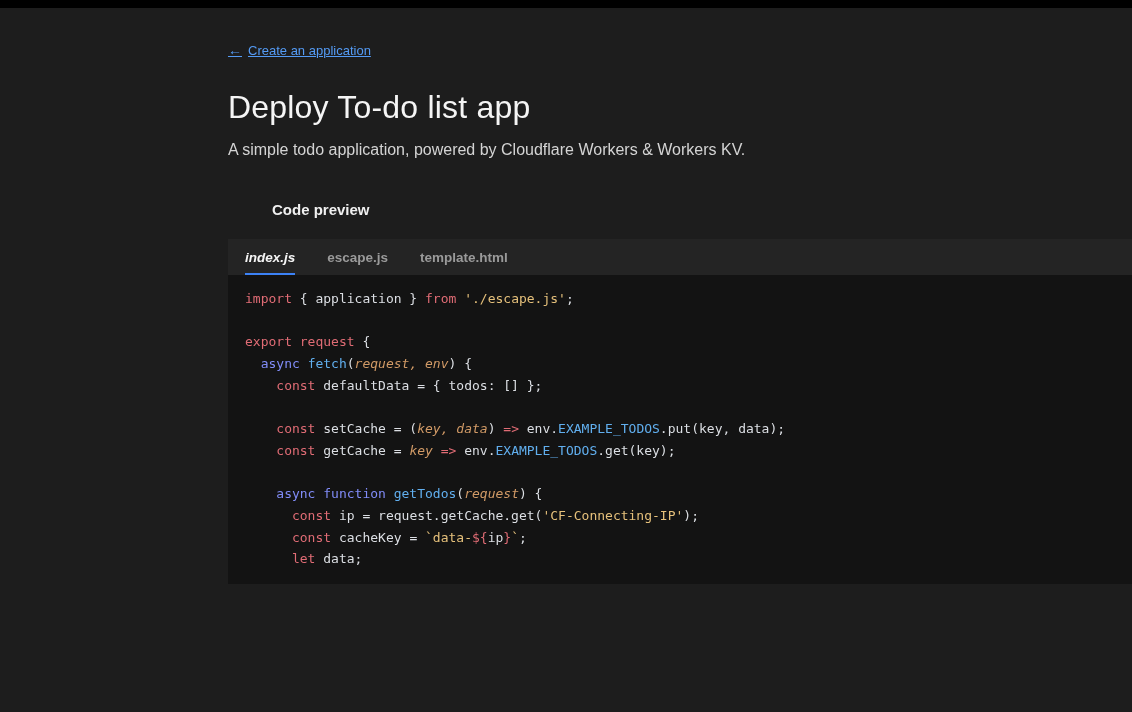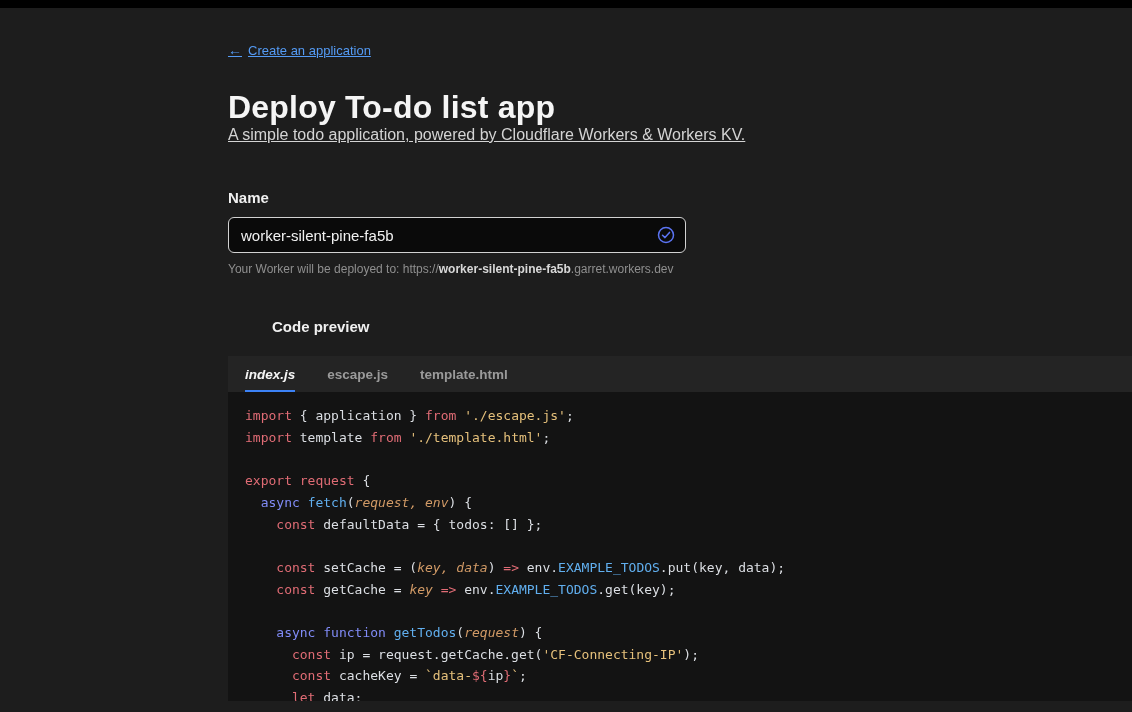--- a/index.html
+++ b/index.html
@@ -24,28 +24,28 @@
     gap: 6px;
     color: #549bf5;
     font-size: 13px;
     text-decoration: underline;
     cursor: pointer;
   }
   .back-arrow { text-decoration: none; font-size: 14px; }
   .page-title {
     margin-top: 30px;
     font-size: 32px;
-    font-weight: 700;
+    font-weight: 400;
     color: #f5f5f5;
     letter-spacing: 0.2px;
   }
   .page-subtitle {
+    margin-top: 15px;
     font-size: 16px;
     color: #d4d4d4;
-    text-decoration: underline;
   }
   .form-section { margin-top: 45px; }
   .field-label {
     display: block;
     font-size: 15px;
     font-weight: 700;
     color: #f0f0f0;
   }
   .input-wrap {
     position: relative;
@@ -134,46 +134,32 @@
 <div class="content">
 
   <a class="back-link" href="#">
     <span class="back-arrow">←</span>
     <span>Create an application</span>
   </a>
 
   <h1 class="page-title">Deploy To-do list app</h1>
   <p class="page-subtitle">A simple todo application, powered by Cloudflare Workers &amp; Workers KV.</p>
 
-  <div class="form-section">
-    <label class="field-label">Name</label>
-    <div class="input-wrap">
-      <input type="text" class="text-input" value="worker-silent-pine-fa5b" style="">
-      <span class="check-icon">
-        <svg viewBox="0 0 18 18" fill="none" stroke="currentColor" stroke-width="1.5">
-          <circle cx="9" cy="9" r="7.5"></circle>
-          <path d="M5.5 9.2 L8 11.6 L12.5 6.4" stroke-linecap="round" stroke-linejoin="round"></path>
-        </svg>
-      </span>
-    </div>
-    <p class="helper"><span>Your Worker will be deployed to: https://</span><span class="bold">worker-silent-pine-fa5b</span><span>.garret.workers.dev</span></p>
-  </div>
 
   <h2 class="section-heading">Code preview</h2>
 </div>
 
 <div class="code-panel">
   <div class="tab-bar">
     <div class="tab active">index.js</div>
     <div class="tab">escape.js</div>
     <div class="tab">template.html</div>
   </div>
   <div class="code-block">
       <div class="code-line"><span style="color: rgb(224, 108, 117);">import</span><span style="color: rgb(220, 223, 228);"> { application } </span><span style="color: rgb(224, 108, 117);">from</span><span style="color: rgb(220, 223, 228);"> </span><span style="color: rgb(229, 192, 123);">'./escape.js'</span><span style="color: rgb(220, 223, 228);">;</span></div>
-      <div class="code-line"><span style="color: rgb(224, 108, 117);">import</span><span style="color: rgb(220, 223, 228);"> template </span><span style="color: rgb(224, 108, 117);">from</span><span style="color: rgb(220, 223, 228);"> </span><span style="color: rgb(229, 192, 123);">'./template.html'</span><span style="color: rgb(220, 223, 228);">;</span></div>
       <div class="code-line">&nbsp;</div>
       <div class="code-line"><span style="color: rgb(224, 108, 117);">export request</span><span style="color: rgb(220, 223, 228);"> {</span></div>
       <div class="code-line"><span style="color: rgb(220, 223, 228);">  </span><span style="color: rgb(129, 140, 248);">async</span><span style="color: rgb(220, 223, 228);"> </span><span style="color: rgb(97, 175, 239);">fetch</span><span style="color: rgb(220, 223, 228);">(</span><span style="color: rgb(209, 154, 102); font-style: italic;">request, env</span><span style="color: rgb(220, 223, 228);">) {</span></div>
       <div class="code-line"><span style="color: rgb(220, 223, 228);">    </span><span style="color: rgb(224, 108, 117);">const</span><span style="color: rgb(220, 223, 228);"> defaultData = { todos: [] };</span></div>
       <div class="code-line">&nbsp;</div>
       <div class="code-line"><span style="color: rgb(220, 223, 228);">    </span><span style="color: rgb(224, 108, 117);">const</span><span style="color: rgb(220, 223, 228);"> setCache = (</span><span style="color: rgb(209, 154, 102); font-style: italic;">key, data</span><span style="color: rgb(220, 223, 228);">) </span><span style="color: rgb(224, 108, 117);">=&gt;</span><span style="color: rgb(220, 223, 228);"> env.</span><span style="color: rgb(97, 175, 239);">EXAMPLE_TODOS</span><span style="color: rgb(220, 223, 228);">.put(key, data);</span></div>
       <div class="code-line"><span style="color: rgb(220, 223, 228);">    </span><span style="color: rgb(224, 108, 117);">const</span><span style="color: rgb(220, 223, 228);"> getCache = </span><span style="color: rgb(209, 154, 102); font-style: italic;">key</span><span style="color: rgb(220, 223, 228);"> </span><span style="color: rgb(224, 108, 117);">=&gt;</span><span style="color: rgb(220, 223, 228);"> env.</span><span style="color: rgb(97, 175, 239);">EXAMPLE_TODOS</span><span style="color: rgb(220, 223, 228);">.get(key);</span></div>
       <div class="code-line">&nbsp;</div>
       <div class="code-line"><span style="color: rgb(220, 223, 228);">    </span><span style="color: rgb(129, 140, 248);">async function</span><span style="color: rgb(220, 223, 228);"> </span><span style="color: rgb(97, 175, 239);">getTodos</span><span style="color: rgb(220, 223, 228);">(</span><span style="color: rgb(209, 154, 102); font-style: italic;">request</span><span style="color: rgb(220, 223, 228);">) {</span></div>
       <div class="code-line"><span style="color: rgb(220, 223, 228);">      </span><span style="color: rgb(224, 108, 117);">const</span><span style="color: rgb(220, 223, 228);"> ip = request.getCache.get(</span><span style="color: rgb(229, 192, 123);">'CF-Connecting-IP'</span><span style="color: rgb(220, 223, 228);">);</span></div>

